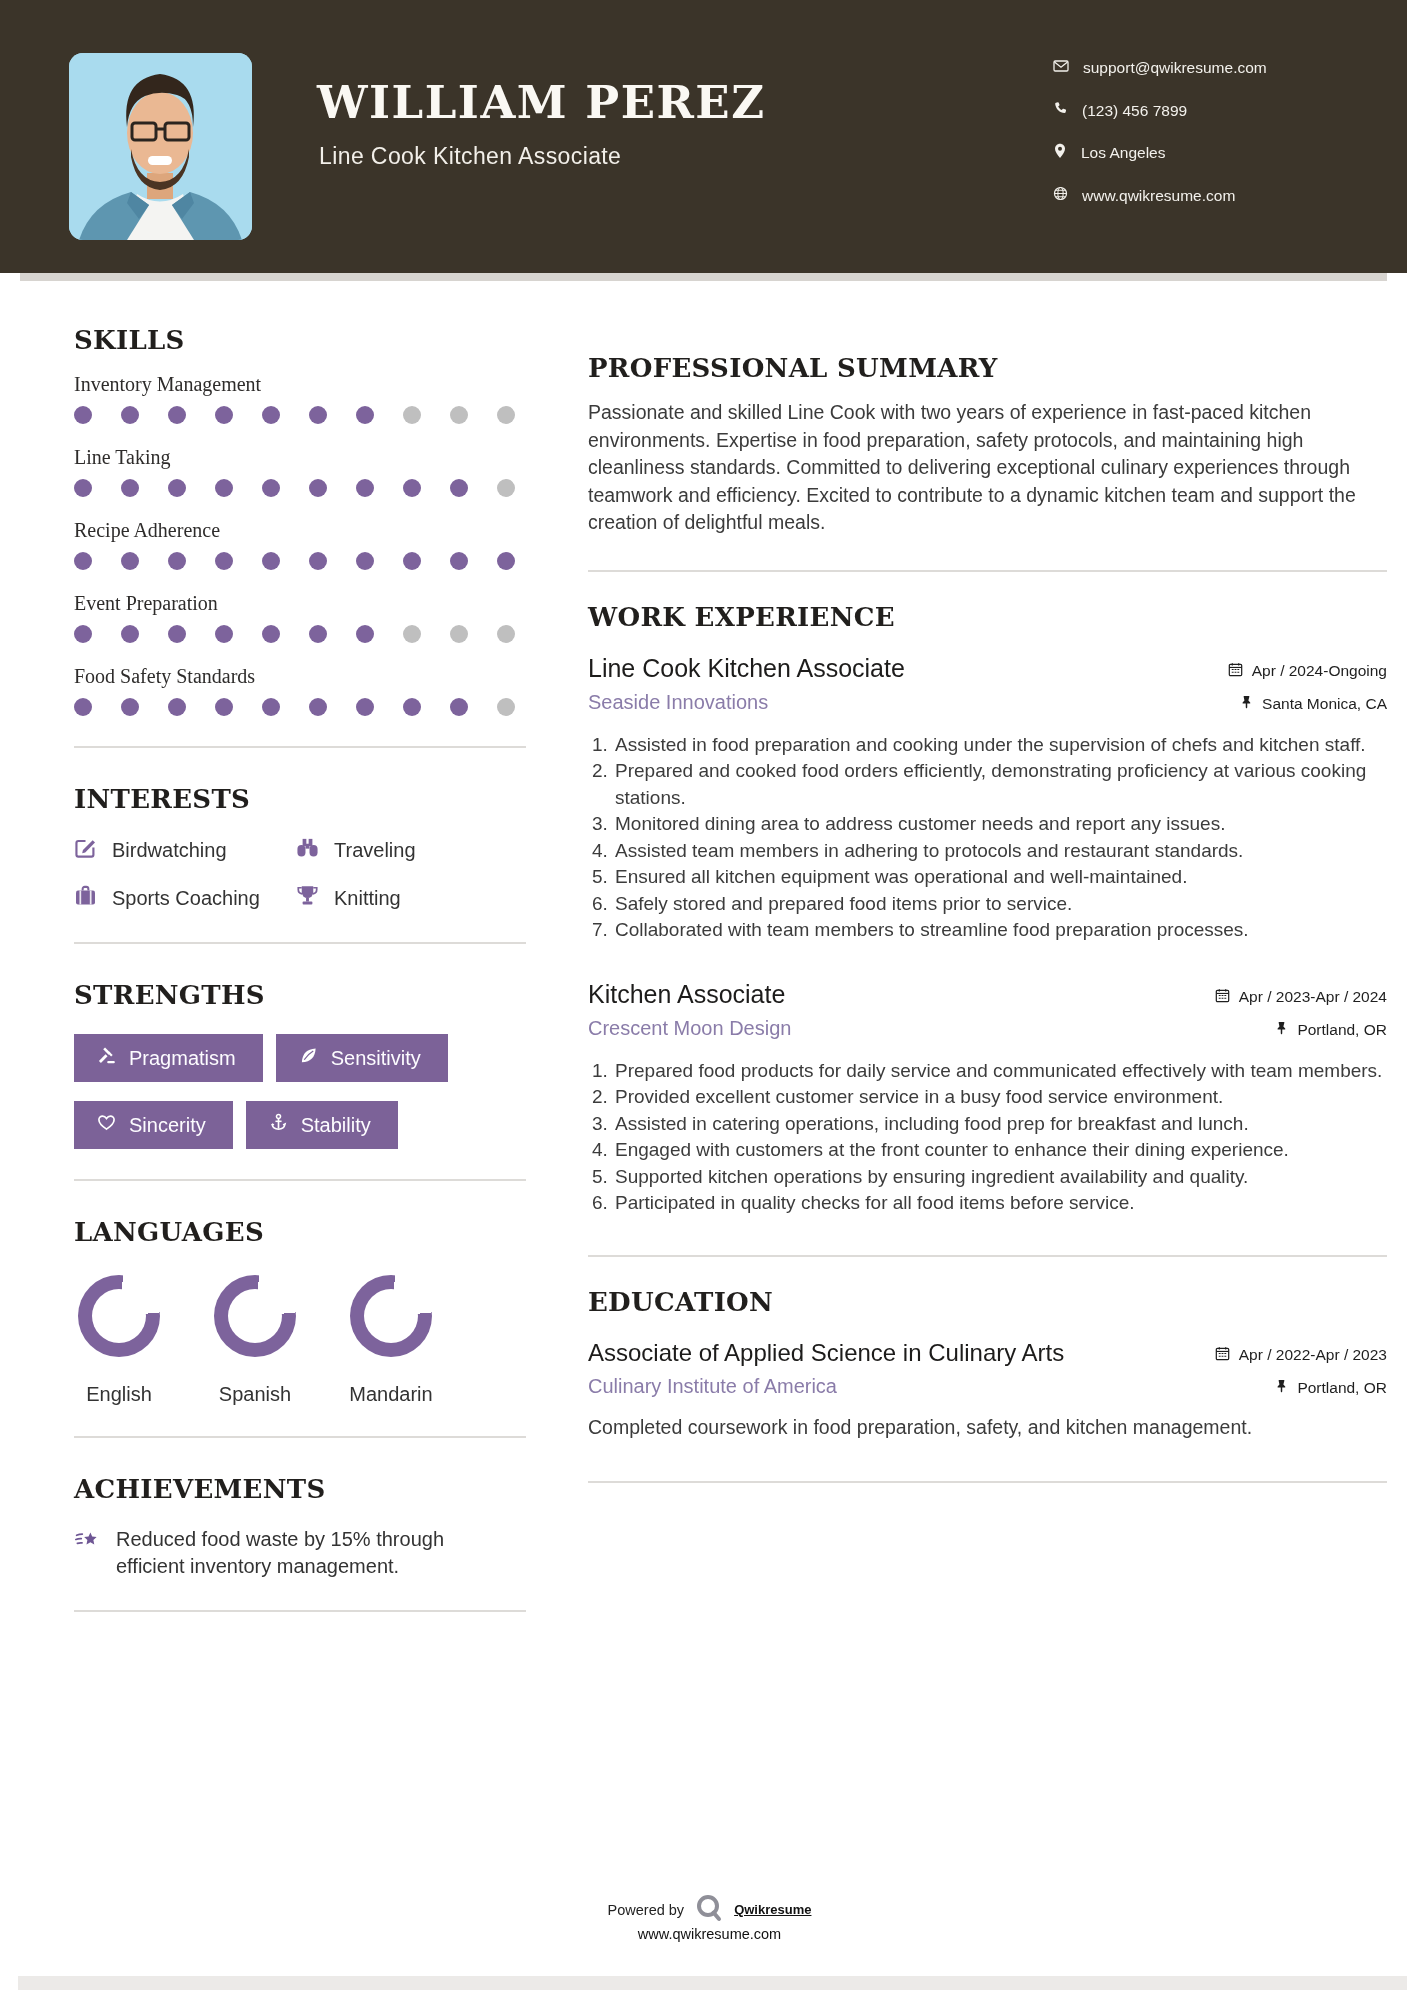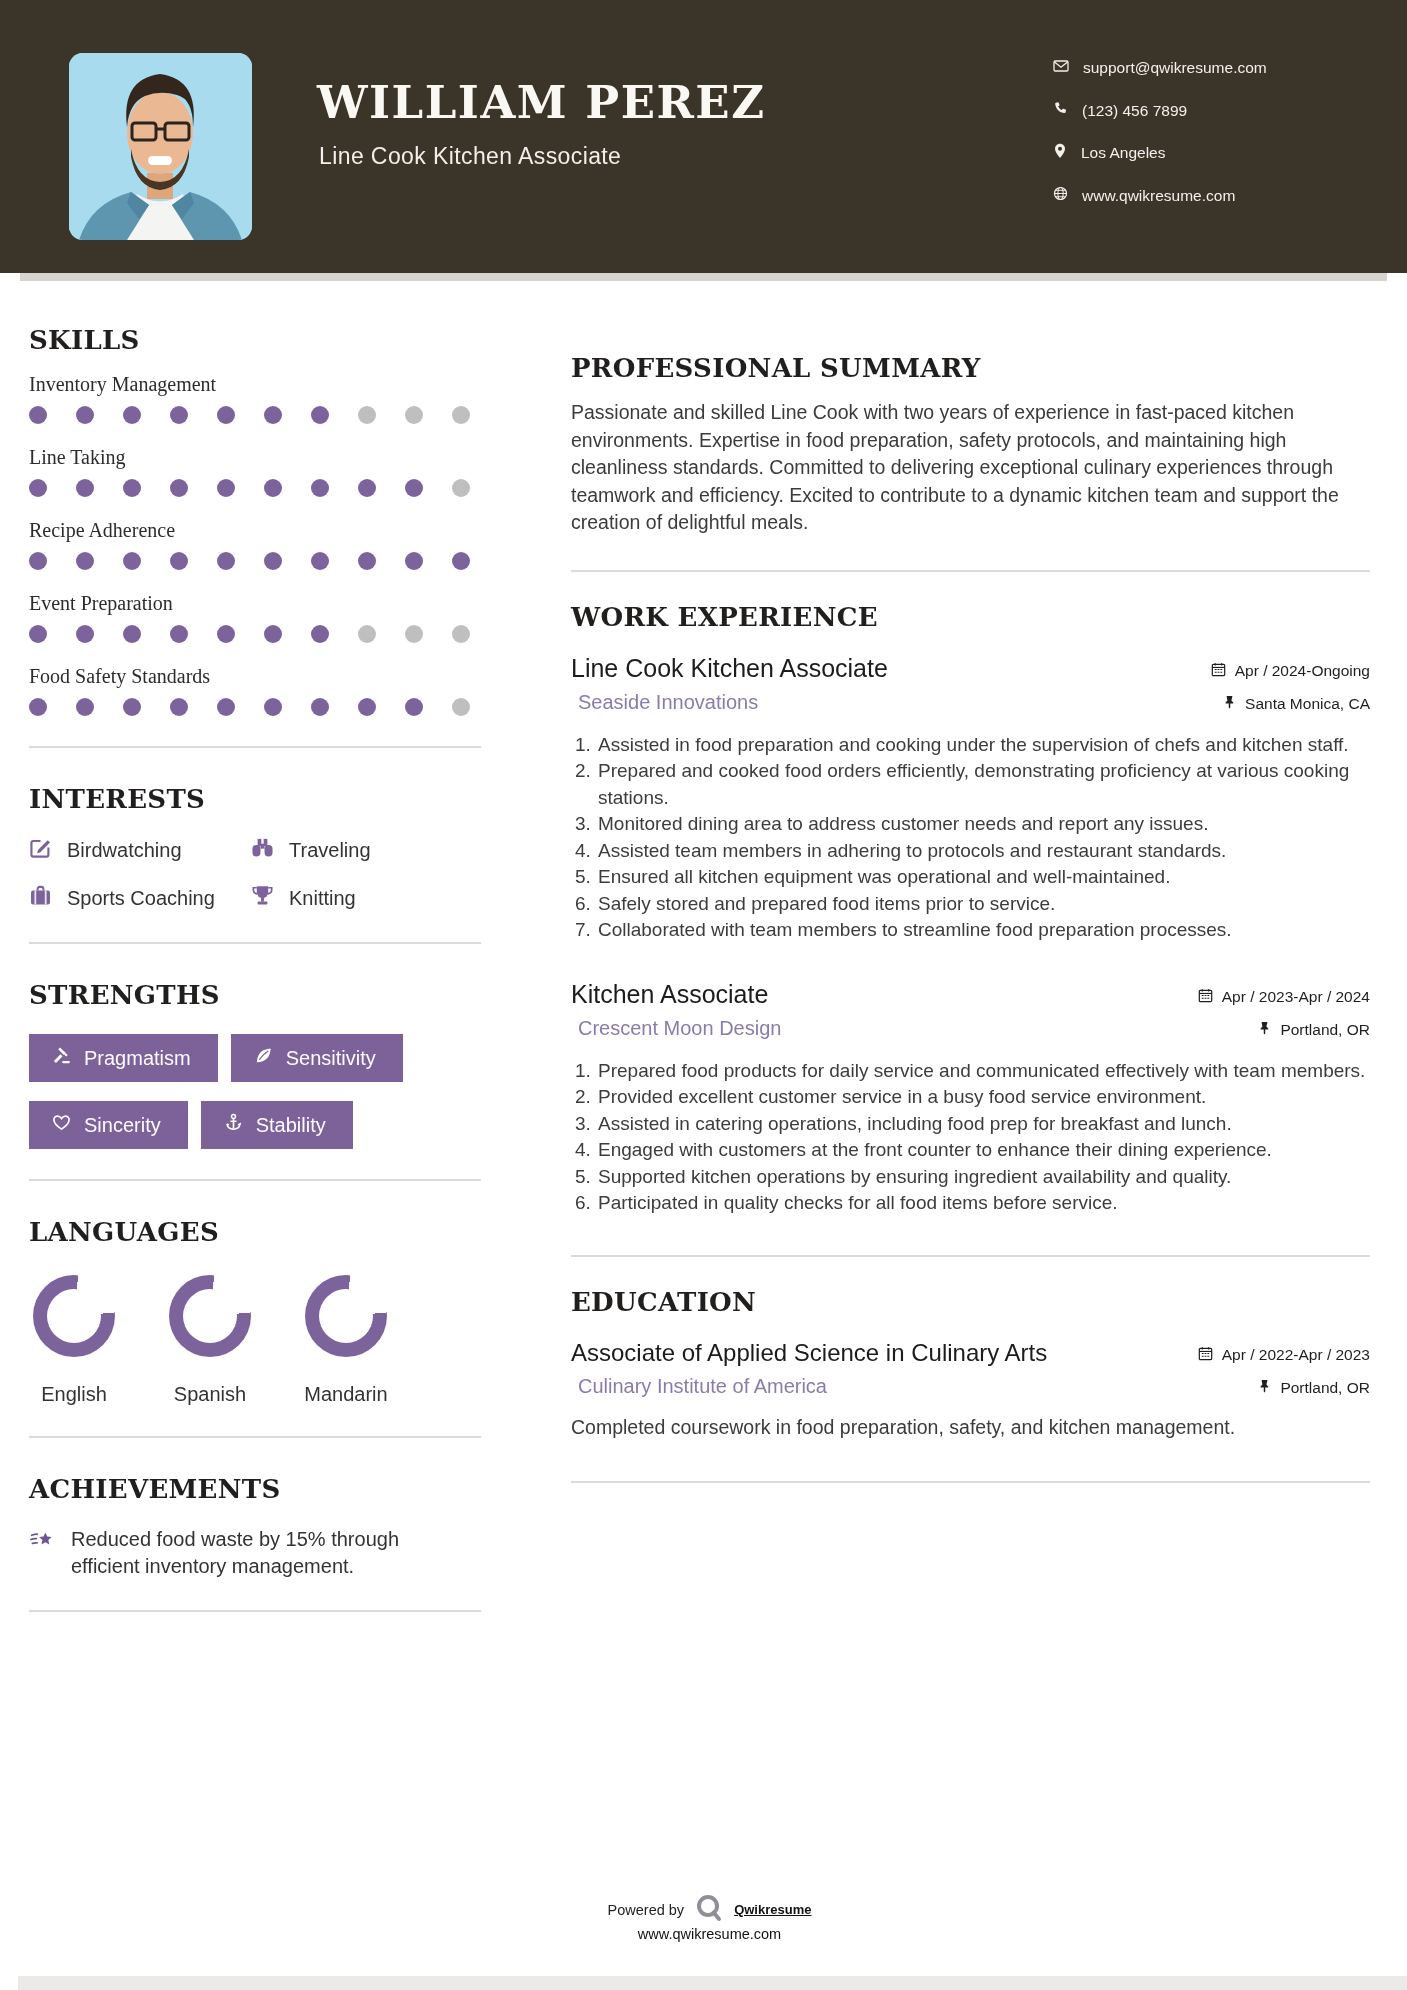--- a/index.html
+++ b/index.html
@@ -13,21 +13,21 @@
   .id-block { position:absolute; left:317px; top:76px; color:#faf8f3; }
   .full-name { margin:0; font-family:"DejaVu Serif","Liberation Serif",serif; font-weight:700; font-size:45px; letter-spacing:1.5px; color:#faf8f3; }
   .role { margin:14px 0 0 2px; font-size:23px; font-weight:400; color:#f2efe9; letter-spacing:.4px; }
   .contacts { position:absolute; left:1053px; top:58px; display:flex; flex-direction:column; gap:23px; }
   .contact-row { display:flex; align-items:center; gap:14px; color:#f3f1ec; font-size:15.5px; }
   .contact-row svg { flex:none; }
 
   .shadow-bar { height:8px; margin:0 20px; background:#d7d4d0; }
 
   
-  .content { display:flex; padding:44px 47px 0 29px;gap:28px; }
+  .content { display:flex; padding:44px 47px 0 74px; }
   .col-left { flex:none; width:452px; }
   .col-right { flex:none; width:799px; margin-left:62px; padding-top:28px; }
 
   h2.sec { margin:0; font-family:"DejaVu Serif","Liberation Serif",serif; font-weight:700; font-size:26px; color:#211f1d; letter-spacing:.3px; }
   .divider { border:none; border-top:2px solid #dddbd8; margin:30px 0 36px 0; }
 
   
   .skills-list { margin-top:18px;font-family:Liberation Serif, serif; }
   .skill { margin-bottom:22px; }
   .skill-label { font-size:20px; line-height:23px; color:#2e2c2b; margin-bottom:10px; }
@@ -62,21 +62,21 @@
   .summary-text { margin:16px 0 0 0; font-size:19.5px; line-height:27.5px; color:#3b3b3b; }
   .rdivider { border:none; border-top:2px solid #dddbd8; margin:33px 0 30px 0; }
 
   .job { margin-top:22px; }
   .job + .job { margin-top:36px; }
   .row-split { display:flex; justify-content:space-between; align-items:baseline; }
   .job-title { font-size:25px; font-weight:500; color:#1d1c1b; }
   .edu-title { font-size:24px; font-weight:500; color:#1d1c1b; }
   .meta { display:flex; align-items:center; gap:9px; font-size:15.5px; color:#1f1f1f; white-space:nowrap; }
   .sub-row { display:flex; justify-content:space-between; align-items:baseline; margin-top:8px; }
-  .company { font-size:20px; color:#8a7ca9;margin-left:7px; }
+  .company { font-size:20px; color:#8a7ca9; }
   ol.bullets { margin:18px 0 0 0; padding-left:25px; }
   ol.bullets li { font-size:19px; line-height:26.5px; color:#3c3c3c; padding-left:2px; }
   .edu-desc { margin:16px 0 0 0; font-size:19.5px; line-height:27px; color:#3b3b3b; }
 
   
   .footer { position:absolute; left:59px; right:47px; top:1893px; display:flex; justify-content:space-between; align-items:center;flex-direction:column; }
   .powered { display:flex; align-items:center; gap:10px; font-size:14.5px; color:#222; }
   .brand { text-decoration:underline; color:#111; font-weight:700; font-size:13px; }
   .site-link { font-size:14.5px; color:#111; }
   .bottom-strip { position:absolute; left:18px; right:0; top:1976px; height:14px; background:#eceae8; }

